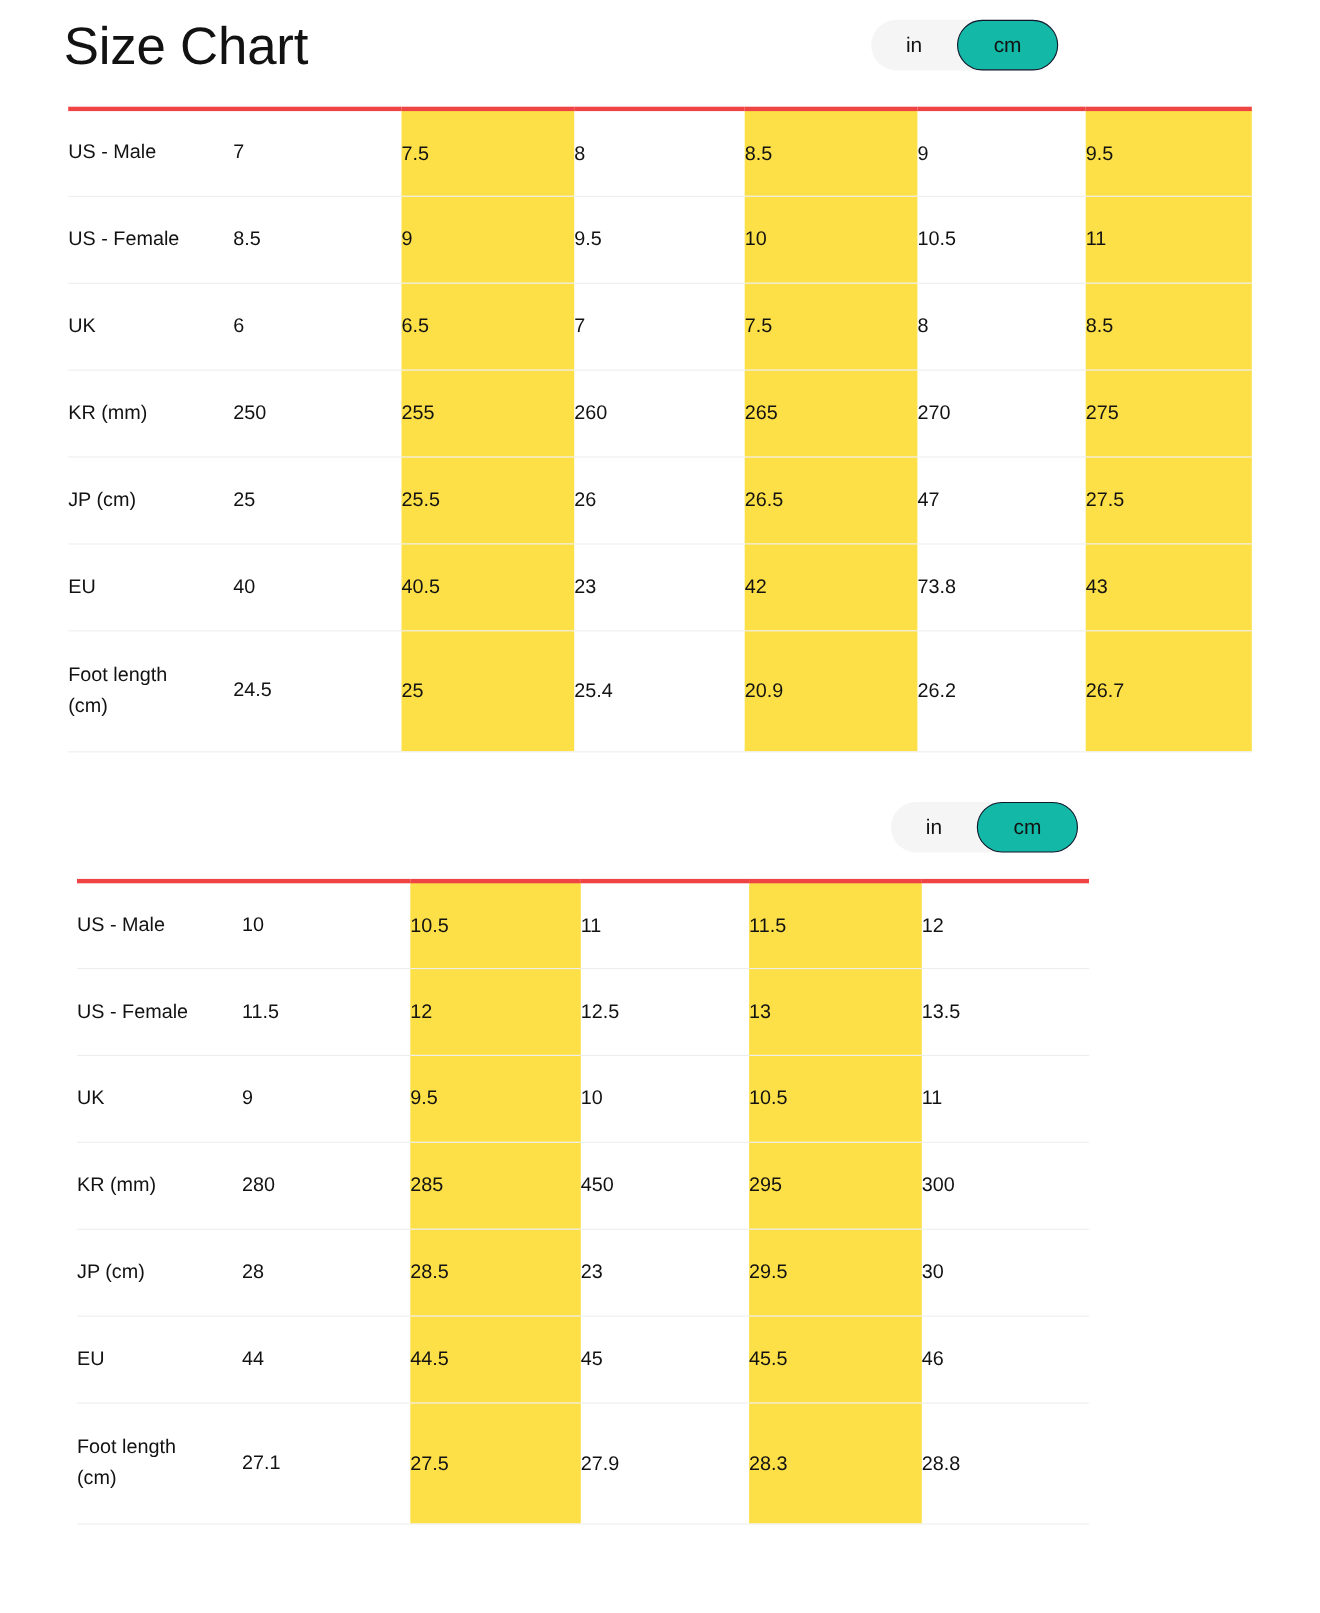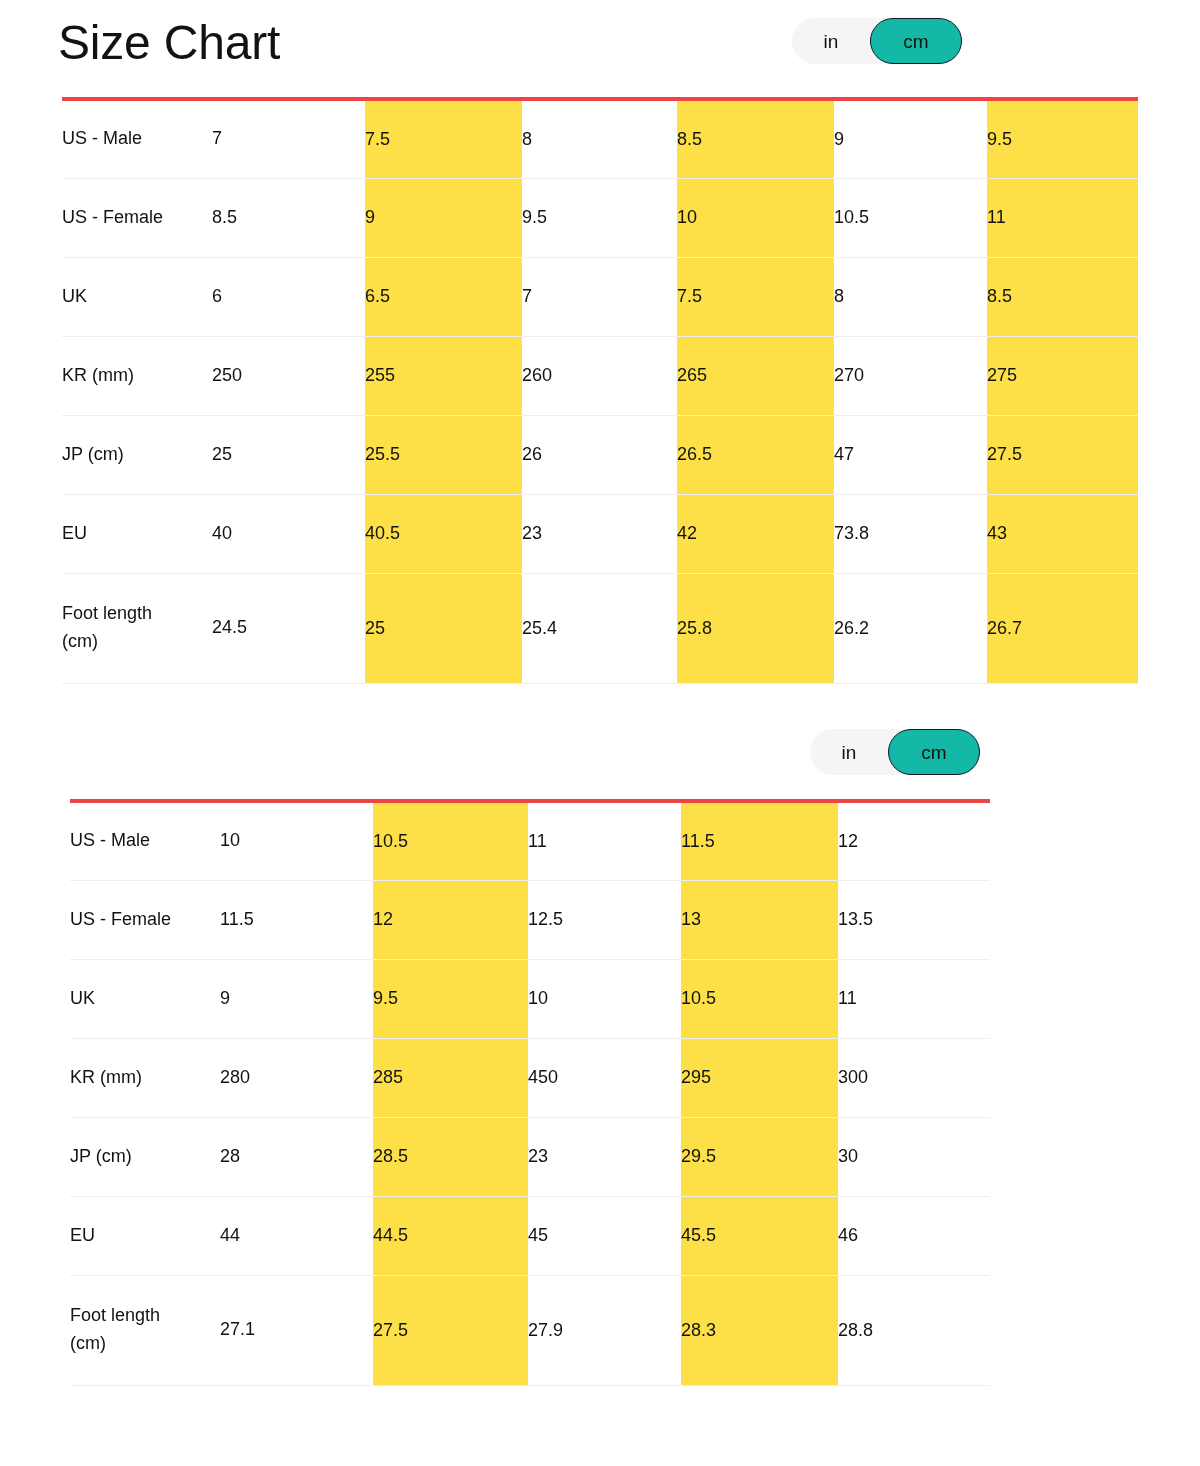--- a/index.html
+++ b/index.html
@@ -234,21 +234,21 @@
             <div style="display: flex; align-items: center;">
               <span style="width: 150px; flex: 0 0 150px;">
                 <span class="lbl-wrap">Foot length</span>
                 <span class="lbl-wrap">(cm)</span>
               </span>
               <span>24.5</span>
             </div>
           </td>
           <td class="cell-val shade">25</td>
           <td class="cell-val">25.4</td>
-          <td class="cell-val shade">25.8</td>
+          <td class="cell-val shade">20.9</td>
           <td class="cell-val">26.2</td>
           <td class="cell-val shade">26.7</td>
         </tr>
       </tbody>
   </table>
 
   <div class="unit-toggle toggle-2">
     <div class="unit-opt inactive">in</div>
     <div class="unit-opt active">cm</div>
   </div>

